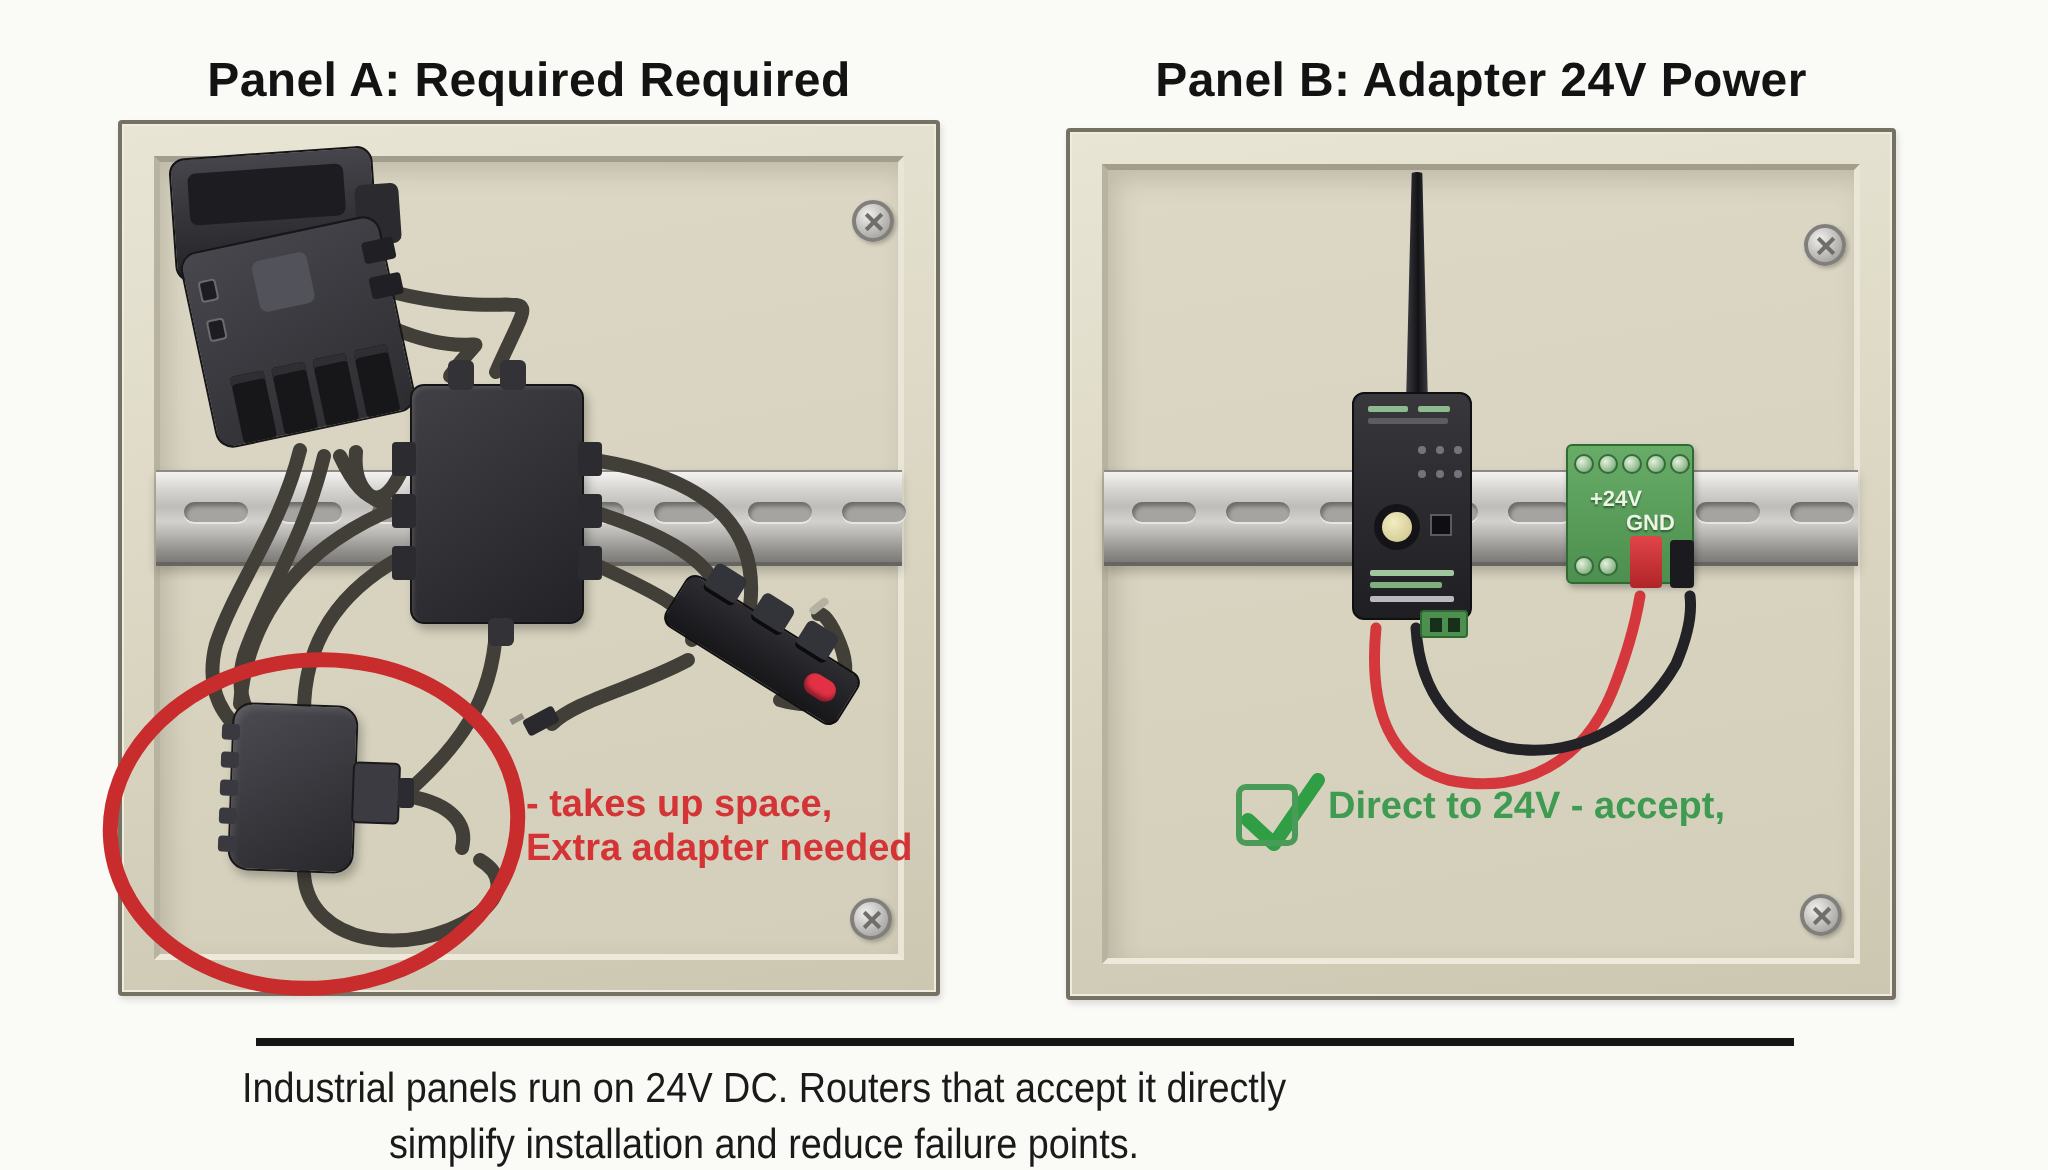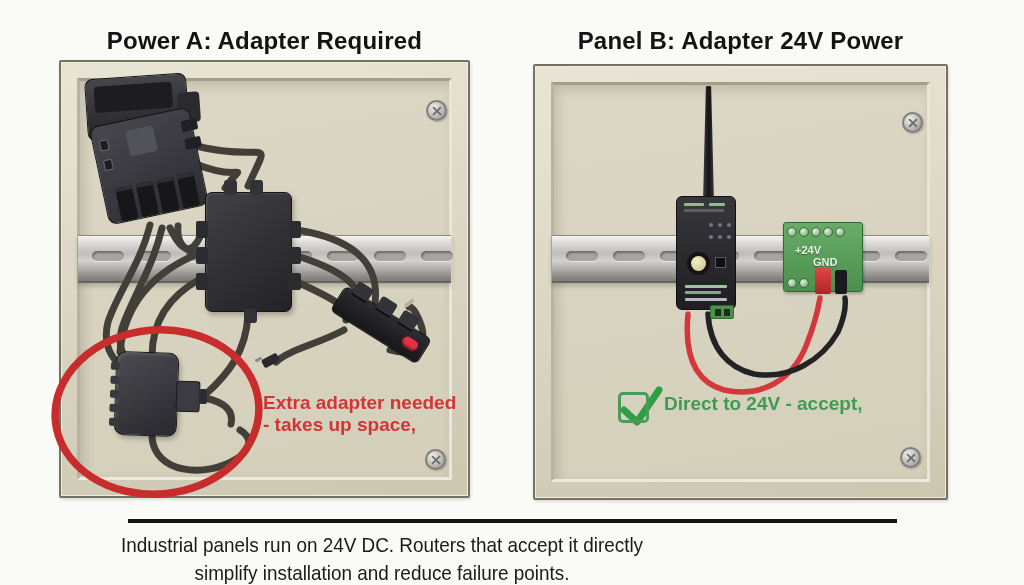--- a/index.html
+++ b/index.html
@@ -124,39 +124,39 @@
   .routerB .lbl { position:absolute; height:3px; border-radius:1px; }
   .routerB .led { position:absolute; width:4px; height:4px; border-radius:50%; background:#74747c; }
   .routerB .dial-o { position:absolute; left:10px; top:55px; width:23px; height:23px; border-radius:50%; background:#141418; }
   .routerB .dial-i { position:absolute; left:14px; top:59px; width:15px; height:15px; border-radius:50%;
     background:radial-gradient(circle at 38% 35%, #f2ecc2, #d6cf9a 70%, #a8a275); }
   .routerB .btn2 { position:absolute; left:38px; top:60px; width:11px; height:11px; background:#0f0f13; border:1px solid #5a5a60; }
   .routerB-term { left:710px; top:305px; width:24px; height:14px; background:#4d8f4f; border:1px solid #2e6b33; border-radius:2px; }
   .routerB-term i { position:absolute; top:3px; width:6px; height:7px; background:#17301a; }
 
   .tblock {
-    left:783px; top:222px; width:80px; height:70px;
+    left:783px; top:222px; width:64px; height:70px;
     background:linear-gradient(#68ac68,#4c8f4e); border:1px solid #2e6b33; border-radius:3px;
     box-shadow:1px 2px 3px rgba(0,0,0,0.25);
   }
   .tblock .tscrew { position:absolute; width:10px; height:10px; border-radius:50%;
     background:radial-gradient(circle at 35% 35%, #e4f1de, #8fb98c 65%, #5d9160); border:1px solid #356b38; }
   .tblock .tlabel { position:absolute; left:0; width:100%; font-size:11px; font-weight:700; color:#eaf5e4; text-shadow:0 1px 1px rgba(20,50,25,0.6); }
   .tblock .conn-red { position:absolute; left:31px; top:45px; width:16px; height:26px; background:linear-gradient(#e04448,#b02428); border-radius:2px; }
   .tblock .conn-blk { position:absolute; left:51px; top:47px; width:12px; height:24px; background:#1b1b1f; border-radius:2px; }
 
   .checkbox {
     position:absolute; left:618px; top:392px; width:31px; height:31px;
     border:3.5px solid #4a9b57; border-radius:5px; z-index:5; background:transparent;
   }
 </style>
 </head>
 <body>
 
-<div class="panel-title" style="left:59px; width:411px;">Power A: Adapter Required</div>
+<div class="panel-title" style="left:59px; width:411px;">Panel A: Required Required</div>
 <div class="panel-title" style="left:533px; width:415px;">Panel B: Adapter 24V Power</div>
 
 <div class="frame" style="left:59px; top:60px; width:411px; height:438px;">
   <div class="recess"></div>
   <div class="rail" style="top:173px;">
     <span class="slot" style="left:14px;"></span>
       <span class="slot" style="left:61px;"></span>
     <span class="slot" style="left:108px;"></span>
       <span class="slot" style="left:155px;"></span>
     <span class="slot" style="left:202px;"></span>
@@ -307,22 +307,22 @@
   <span class="conn-blk"></span>
 </div>
 
 <svg class="overlay" width="1024" height="585" viewBox="0 0 1024 585">
   <ellipse cx="157" cy="412" rx="102" ry="82" fill="none" stroke="#c92c2c" stroke-width="7.5" transform="rotate(-5 157 412)"></ellipse>
   <path d="M624,410 L637,422 L659,390" fill="none" stroke="#2f9e44" stroke-width="7" stroke-linecap="round" stroke-linejoin="round"></path>
 </svg>
 <div class="checkbox"></div>
 
 <div class="note note-red" style="left:263px; top:392px;">
+  <div>- takes up space,</div>
   <div>Extra adapter needed</div>
-  <div>- takes up space,</div>
 </div>
 <div class="note note-green" style="left:664px; top:393px;">
   <div>Direct to 24V - accept,</div>
 </div>
 
 <div class="divider"></div>
 <div class="caption">
   <div>Industrial panels run on 24V DC. Routers that accept it directly</div>
   <div>simplify installation and reduce failure points.</div>
 </div>

